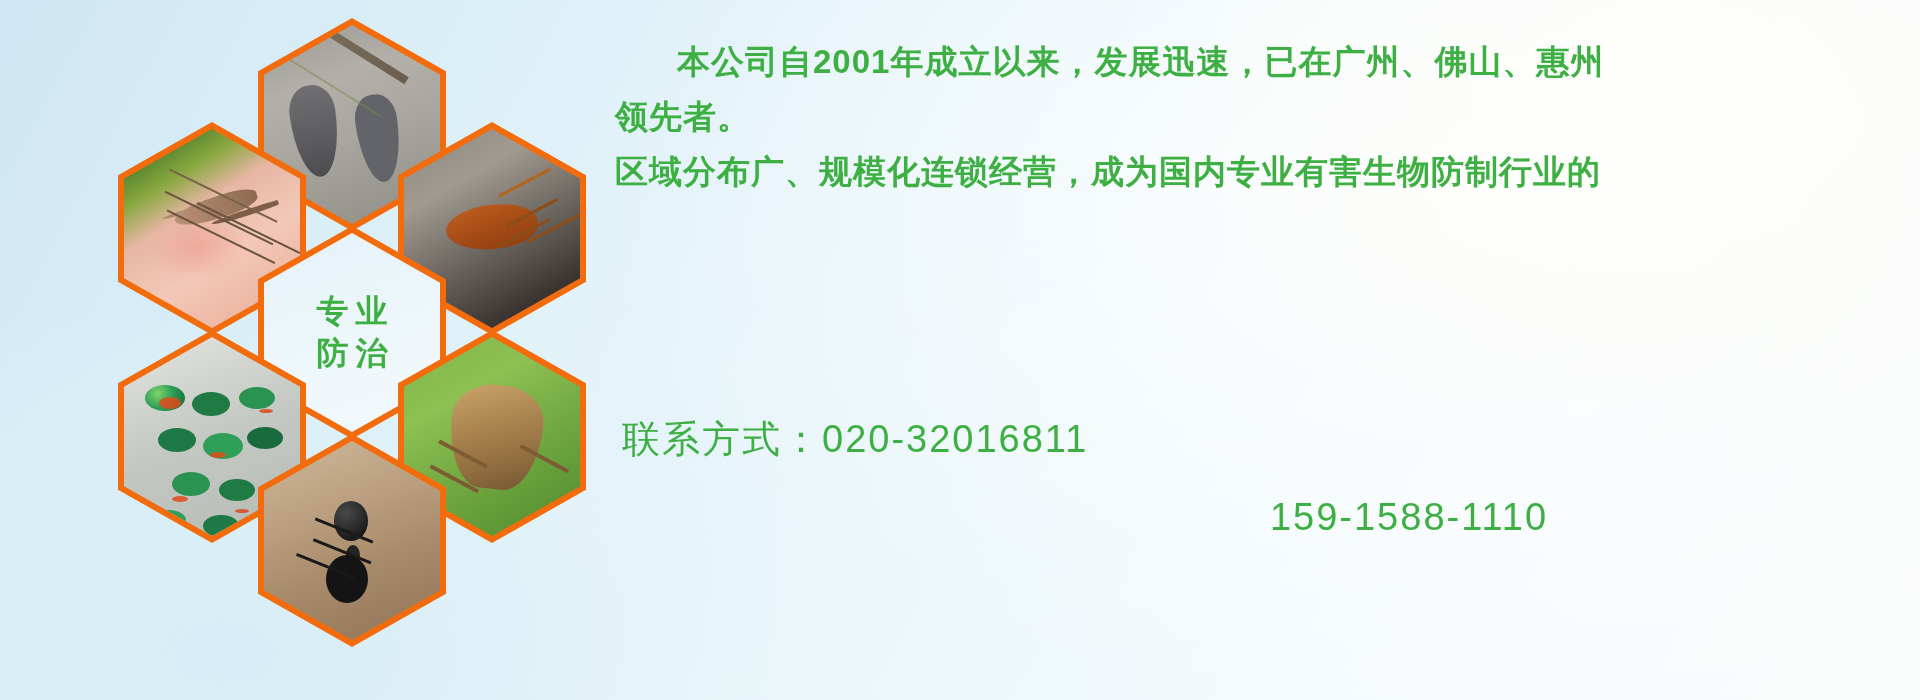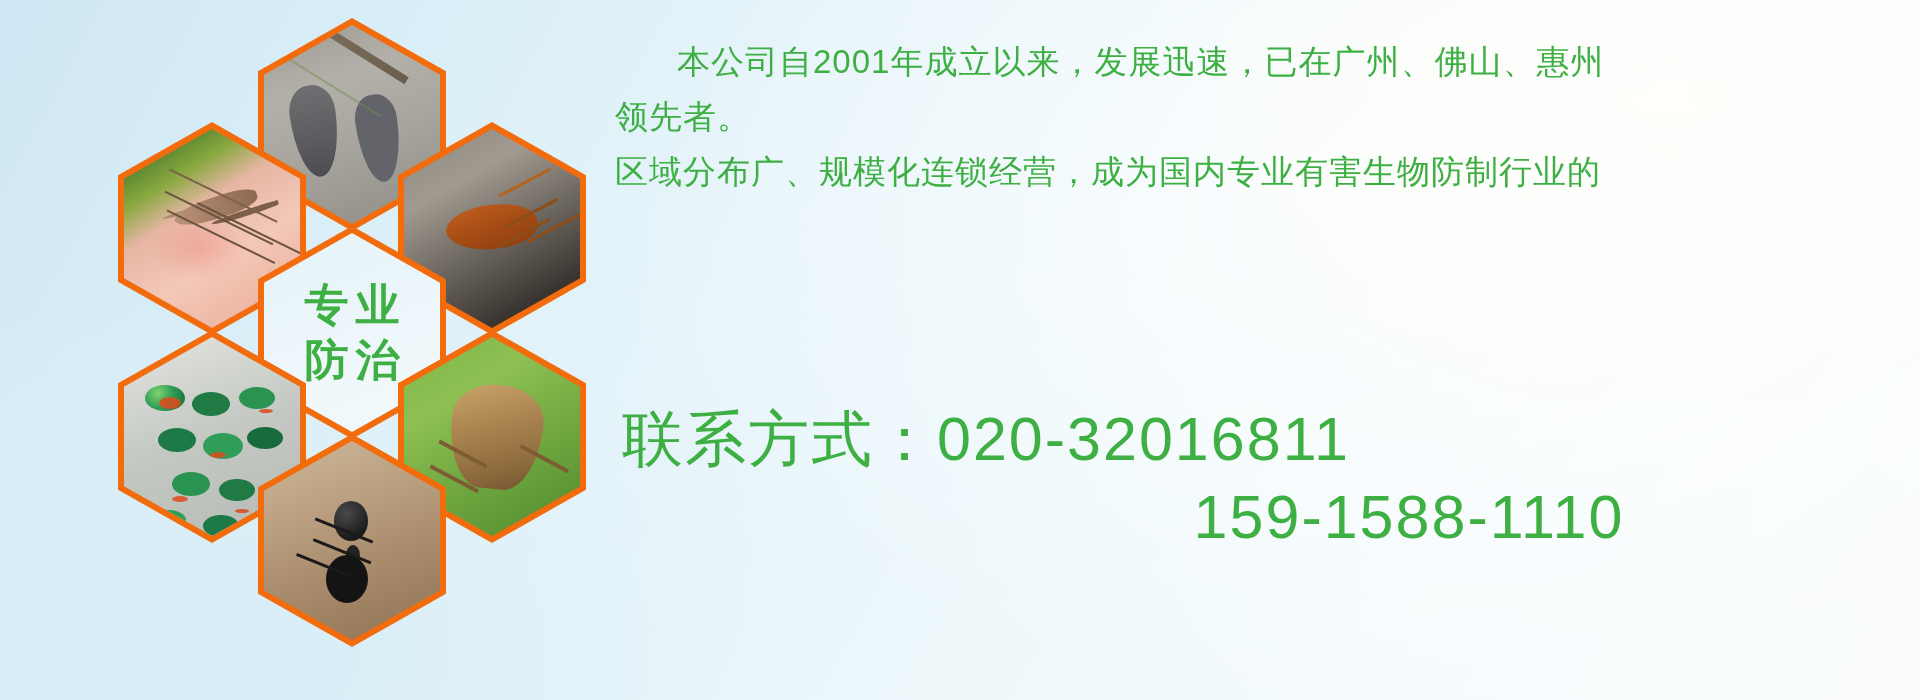--- a/index.html
+++ b/index.html
@@ -85,21 +85,21 @@
   .hex-center .hex-inner {
     background: linear-gradient(160deg, #e4f2f8 0%, #eef7fb 55%, #f3f9fc 100%);
     display: flex;
     flex-direction: column;
     align-items: center;
     justify-content: center;
     gap: 8px;
   }
   .hex-word {
     color: #3eb043;
-    font-size: 44px;
+    font-size: 32px;
     font-weight: 700;
     letter-spacing: 7px;
     text-indent: 7px;
     line-height: 1.05;
     font-family: "Liberation Sans", "DejaVu Sans", sans-serif;
   }
 
   
   .photo { position: absolute; inset: 0; }
 
@@ -273,35 +273,35 @@
     left: 615px;
     top: 34px;
     width: 1295px;
   }
   .copy p {
     margin: 0;
     color: #3eb043;
     font-size: 33px;
     line-height: 55px;
     letter-spacing: 1px;
-    font-weight: 400;
+    font-weight: 700;
     white-space: nowrap;
     font-family: "Liberation Sans", "DejaVu Sans", sans-serif;
   }
   .copy p.indent { text-indent: 62px; }
 
   .contact {
     position: absolute;
     left: 622px;
     top: 400px;
     width: 1290px;
   }
   .contact .line {
     color: #3eb043;
-    font-size: 61px;
+    font-size: 38px;
     line-height: 78px;
     letter-spacing: 2px;
     font-weight: 500;
     white-space: nowrap;
     font-family: "Liberation Sans", "DejaVu Sans", sans-serif;
   }
   .contact .line-2 { padding-left: 284px; text-align: center; }
 </style>
 </head>
 <body>

